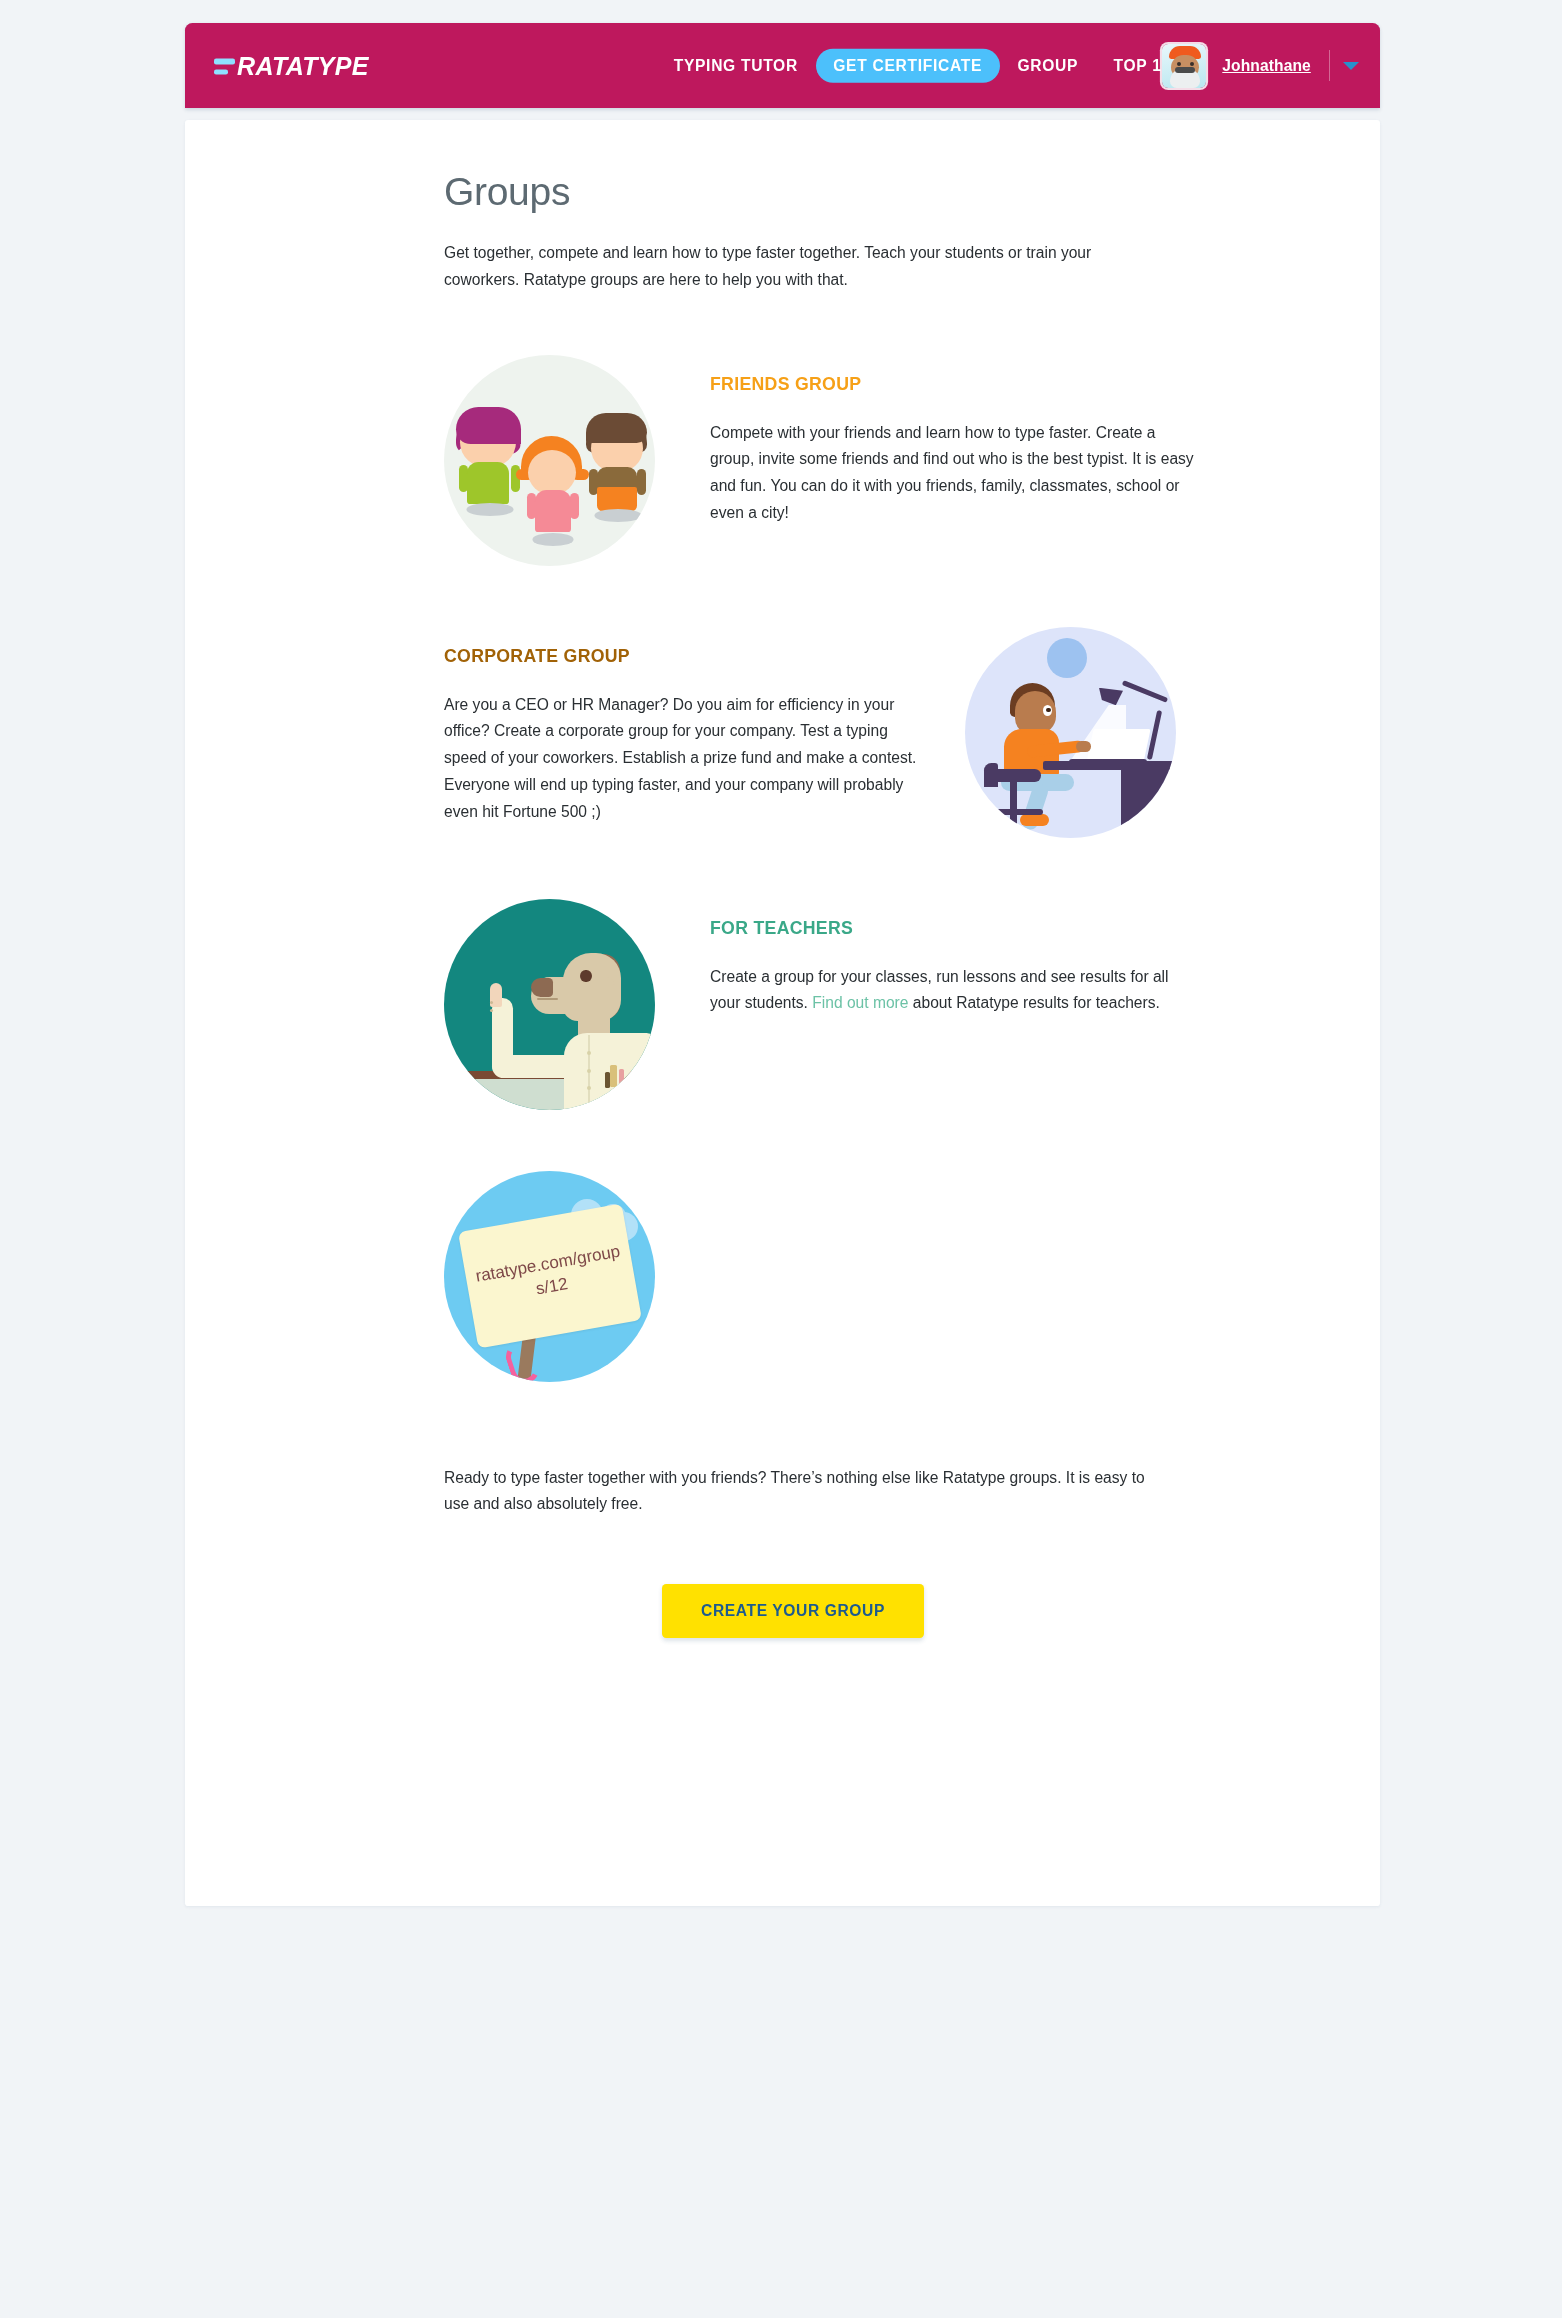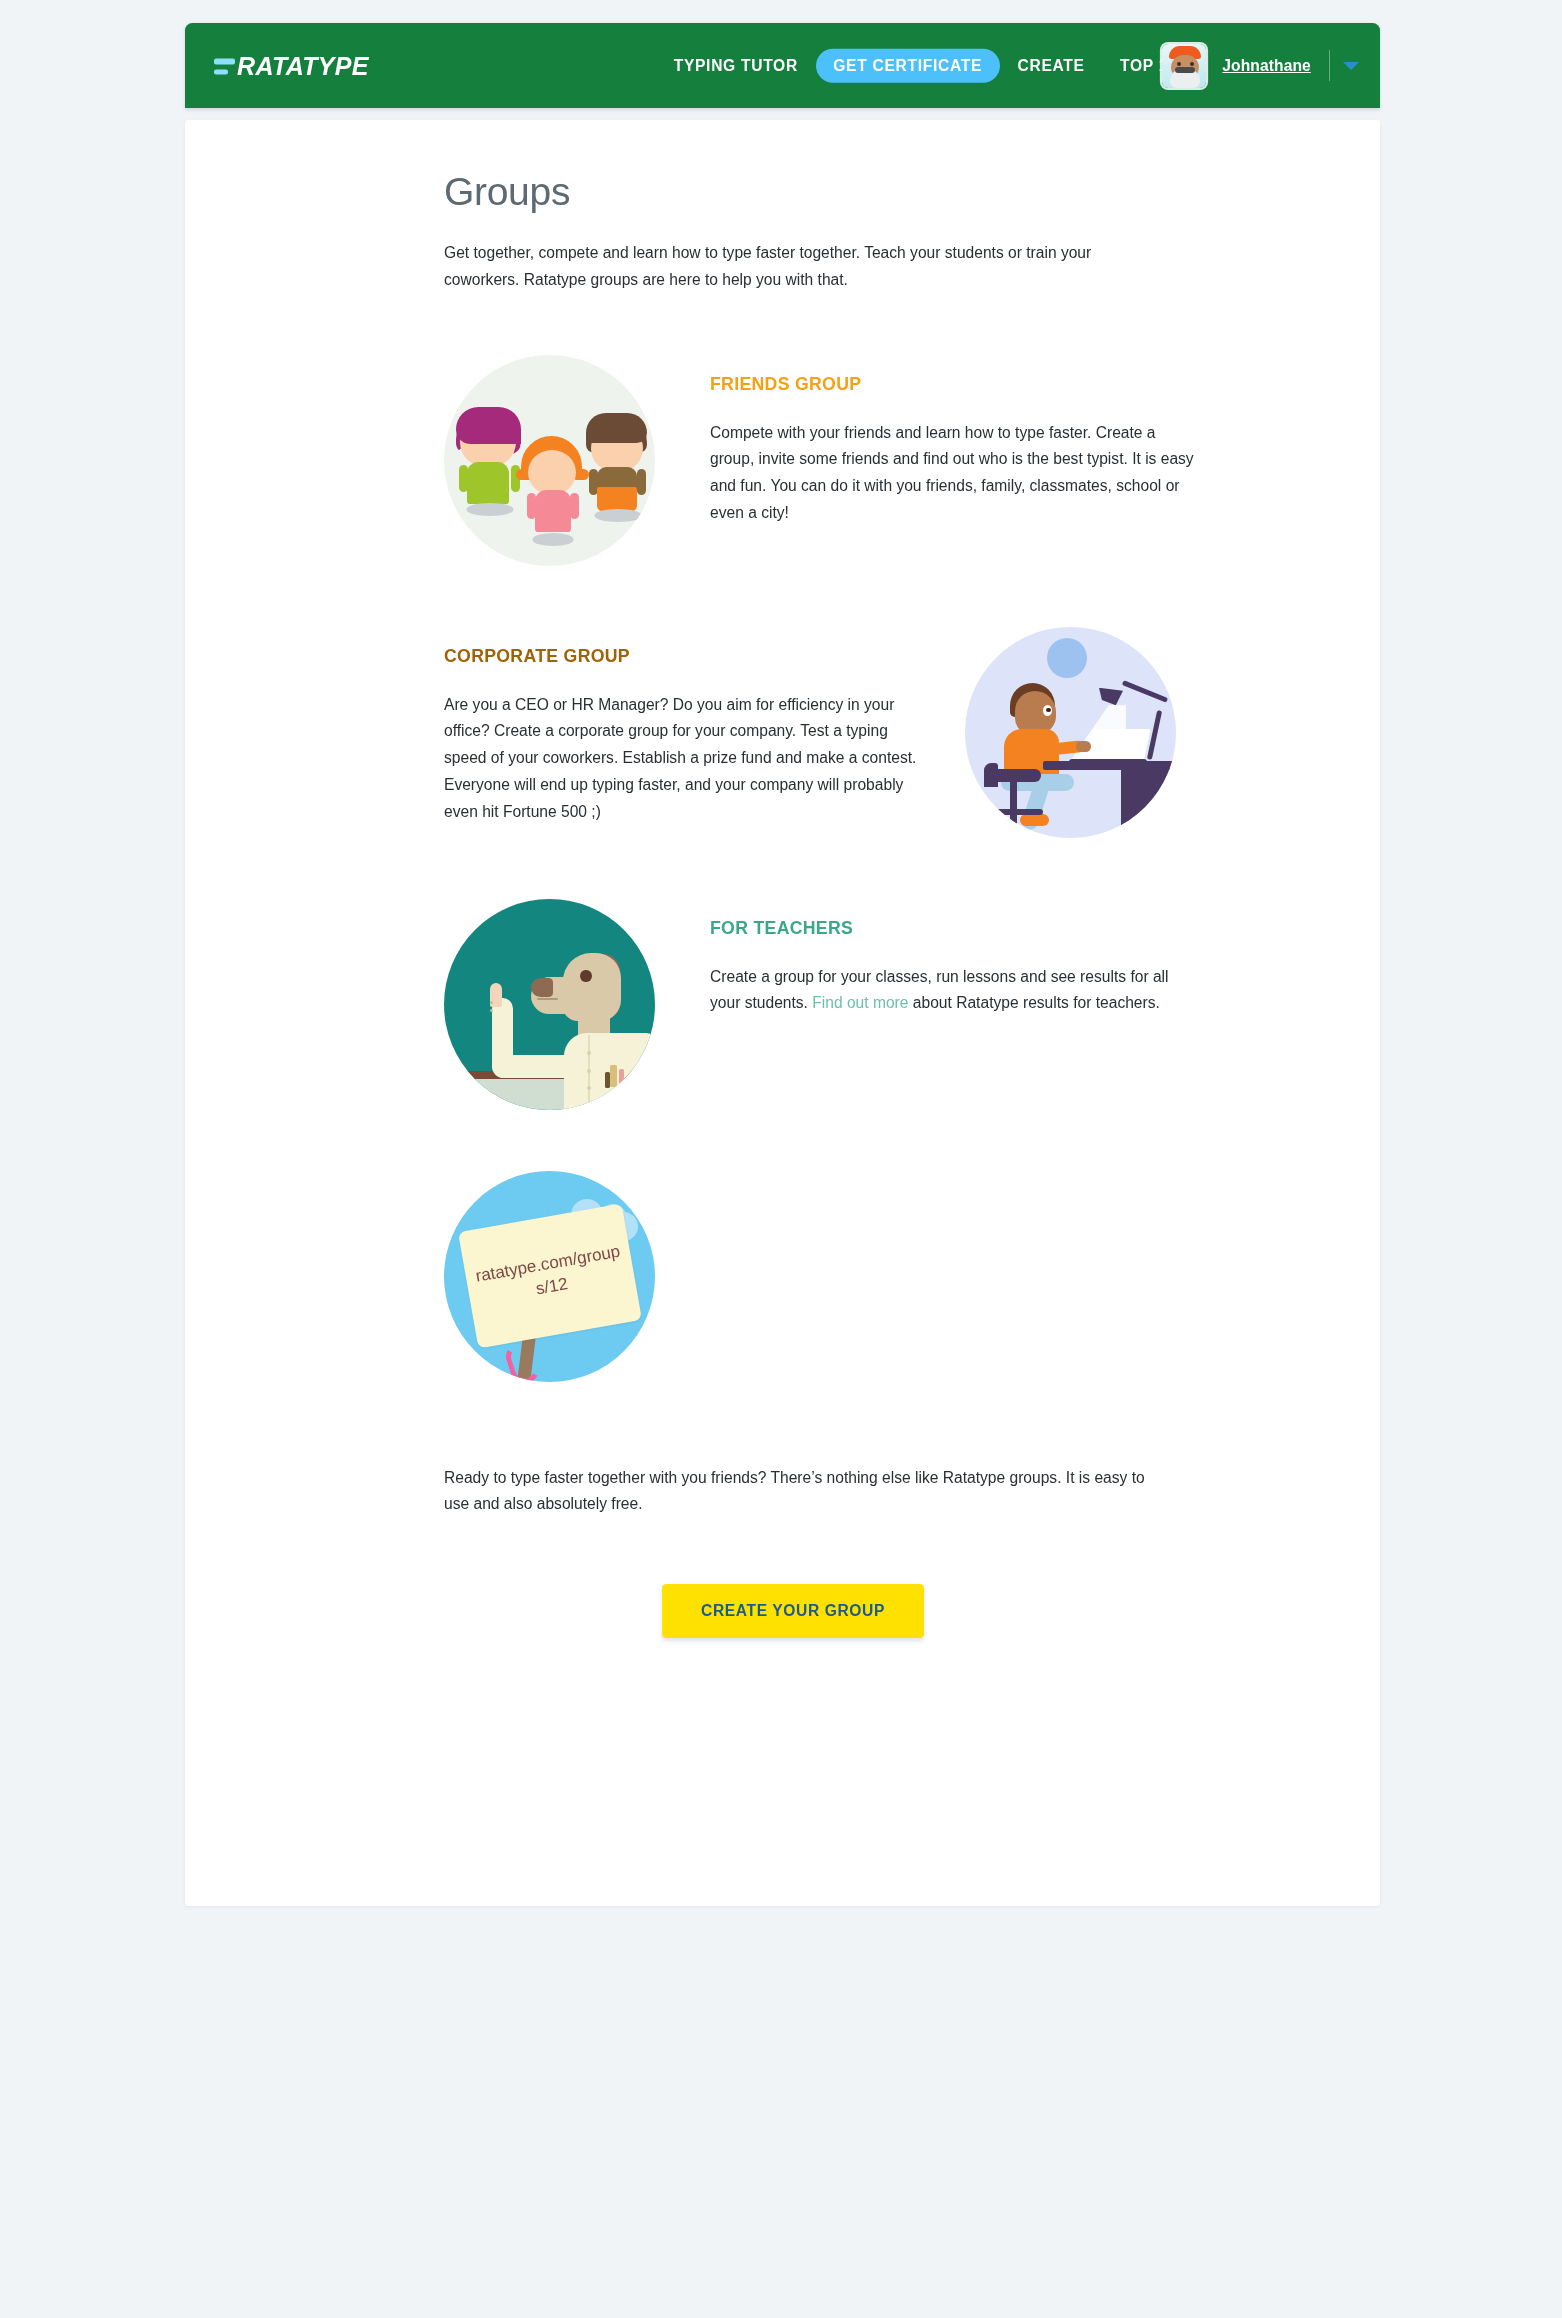--- a/index.html
+++ b/index.html
@@ -20,21 +20,21 @@
     overflow: hidden;
   }
 
   
   .header-bar {
     position: absolute;
     left: 185px;
     top: 23.4px;
     width: 1195px;
     height: 85px;
-    background: #15803d;
+    background: #be185d;
     border-radius: 7.3px 7.3px 0 0;
     box-shadow: 0 1.6px 3.6px rgba(40,80,110,0.17);
     display: flex;
     align-items: center;
     z-index: 5;
   }
 
   .logo-wrap {
     position: absolute;
     left: 29px;
@@ -405,21 +405,21 @@
       <span class="logo-mark">
         <i></i>
           <i></i>
       </span>
       <span class="logo-text">RATATYPE</span>
     </div>
 
     <nav class="nav">
       <div class="nav-item">TYPING TUTOR</div>
       <div class="nav-item active">GET CERTIFICATE</div>
-      <div class="nav-item">CREATE</div>
+      <div class="nav-item">GROUP</div>
       <div class="nav-item">TOP 100</div>
     </nav>
 
     <div class="user-block">
       <div class="avatar">
         <div class="turban"></div>
         <div class="face"></div>
         <div class="eye l"></div>
         <div class="eye r"></div>
         <div class="beard"></div>

